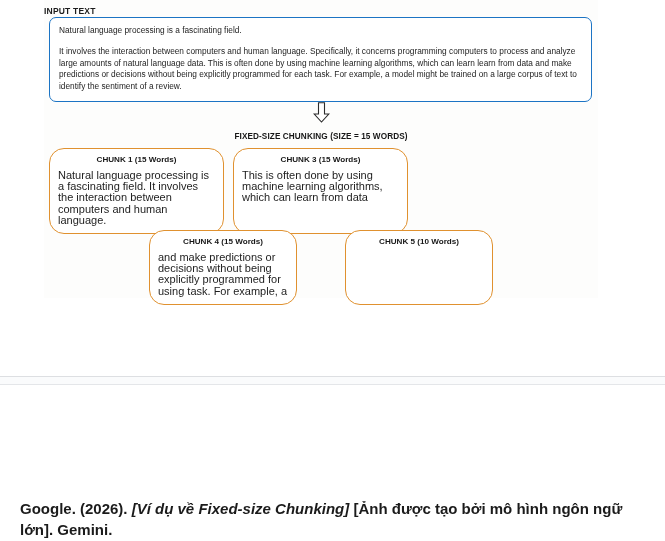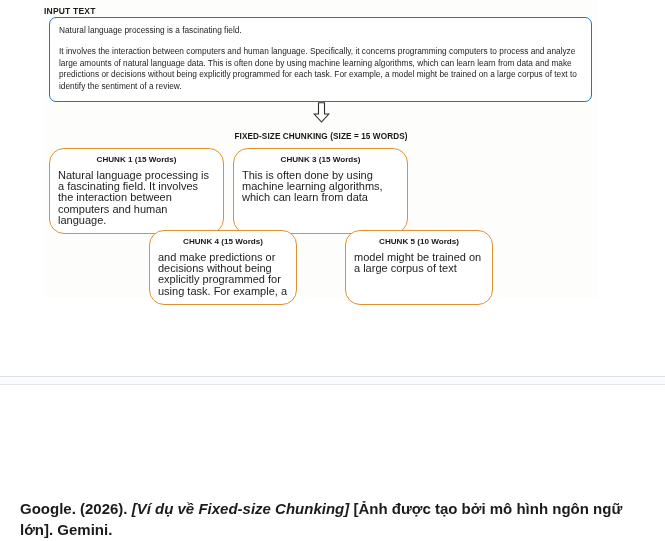--- a/index.html
+++ b/index.html
@@ -181,21 +181,20 @@
     </div>
   </div>
 
   <div id="chunk-row-2" class="chunk-row">
     <div class="chunk-box">
       <div class="chunk-title">CHUNK 4 (15 Words)</div>
       <div class="chunk-body">and make predictions or decisions without being explicitly programmed for using task. For example, a</div>
     </div>
     <div class="chunk-box">
       <div class="chunk-title">CHUNK 5 (10 Words)</div>
-      <div class="chunk-body">model might be trained on a large corpus of text</div>
     </div>
   </div>
 
 </div>
 
 <div id="divider-band"></div>
 <div id="divider-upper"></div>
 <div id="divider-lower"></div>
 
 <div id="caption"><span>Google. (2026). </span><span class="italic">[Ví dụ về Fixed-size Chunking]</span><span> [Ảnh được tạo bởi mô hình ngôn ngữ lớn]. Gemini.</span></div>

